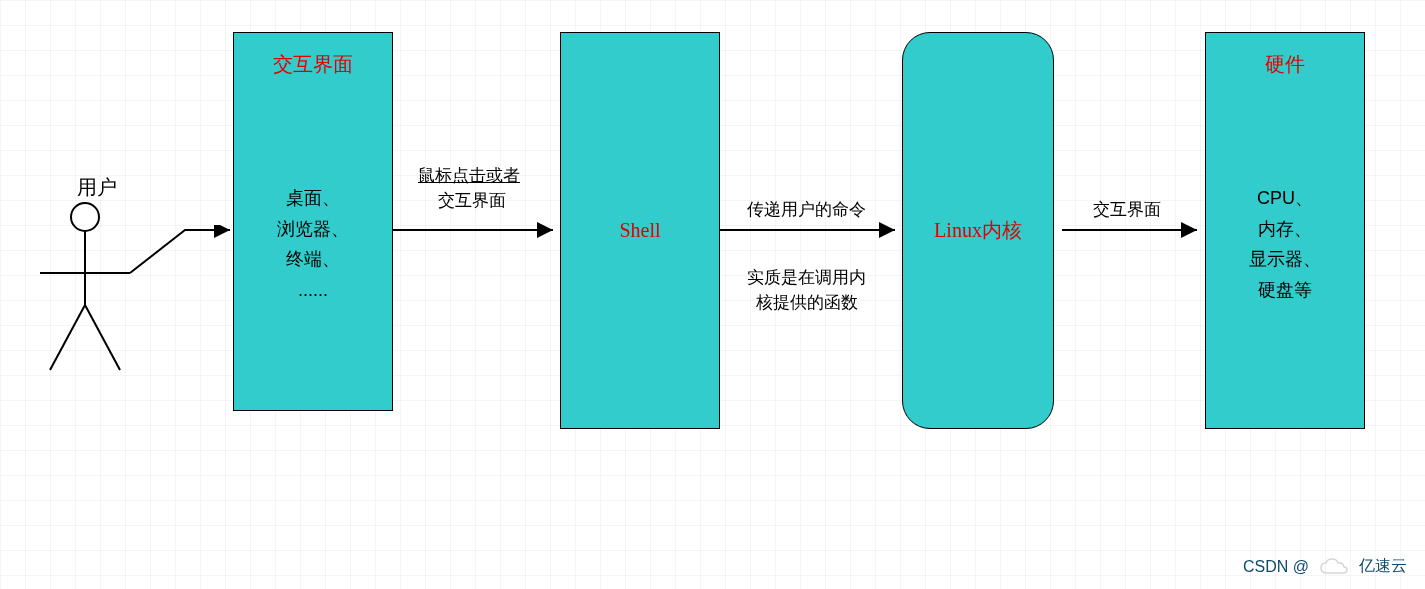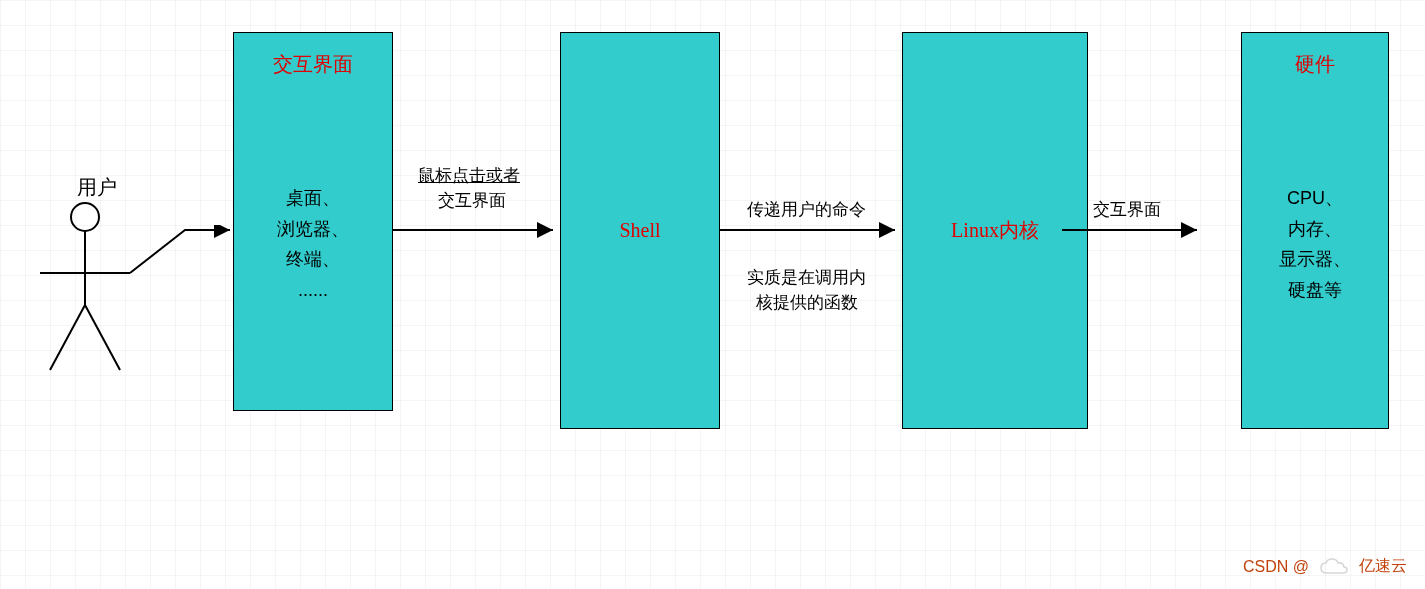--- a/index.html
+++ b/index.html
@@ -54,21 +54,21 @@
     white-space: nowrap;
   }
   .user-label {
     font-size: 20px;
     margin-left: 17px;
   }
   .watermark {
     position: absolute;
     right: 18px;
     bottom: 12px;
-    color: #c2410c;
+    color: #0c4a6e;
     font-size: 16px;
     display: flex;
     align-items: center;
     gap: 10px;
   }
   .watermark svg { opacity: 0.6; }
 </style>
 </head>
 <body>
 
@@ -120,35 +120,35 @@
     <marker id="ah3" markerWidth="10" markerHeight="10" refX="8" refY="4" orient="auto">
       <path d="M0,0 L8,4 L0,8 Z" fill="#000"></path>
     </marker>
   </defs>
   <line x1="0" y1="10" x2="175" y2="10" stroke="#000" stroke-width="2" marker-end="url(#ah3)"></line>
 </svg>
 <div class="abs label" style="left:747px; top:197px;">传递用户的命令</div>
 <div class="abs label" style="left:747px; top:265px;">实质是在调用内</div>
 <div class="abs label" style="left:756px; top:290px;">核提供的函数</div>
 
-<div class="box centered" style="left:902px; top:32px; width:186px; height:397px;">
+<div class="box centered" style="left:902px; top:32px; width:152px; height:397px;border-radius:28px;">
   <div class="title">Linux内核</div>
 </div>
 
 <svg class="abs" style="left:1062px; top:220px;" width="145" height="20">
   <defs>
     <marker id="ah4" markerWidth="10" markerHeight="10" refX="8" refY="4" orient="auto">
       <path d="M0,0 L8,4 L0,8 Z" fill="#000"></path>
     </marker>
   </defs>
   <line x1="0" y1="10" x2="135" y2="10" stroke="#000" stroke-width="2" marker-end="url(#ah4)"></line>
 </svg>
 <div class="abs label" style="left:1093px; top:197px;">交互界面</div>
 
-<div class="box" style="left:1205px; top:32px; width:148px; height:397px;margin-left:36px;">
+<div class="box" style="left:1205px; top:32px; width:160px; height:397px;">
   <div class="title">硬件</div>
   <div class="body" style="margin-top:105px;">
     <div>CPU、</div>
     <div>内存、</div>
     <div>显示器、</div>
     <div>硬盘等</div>
   </div>
 </div>
 
 <div class="watermark">

